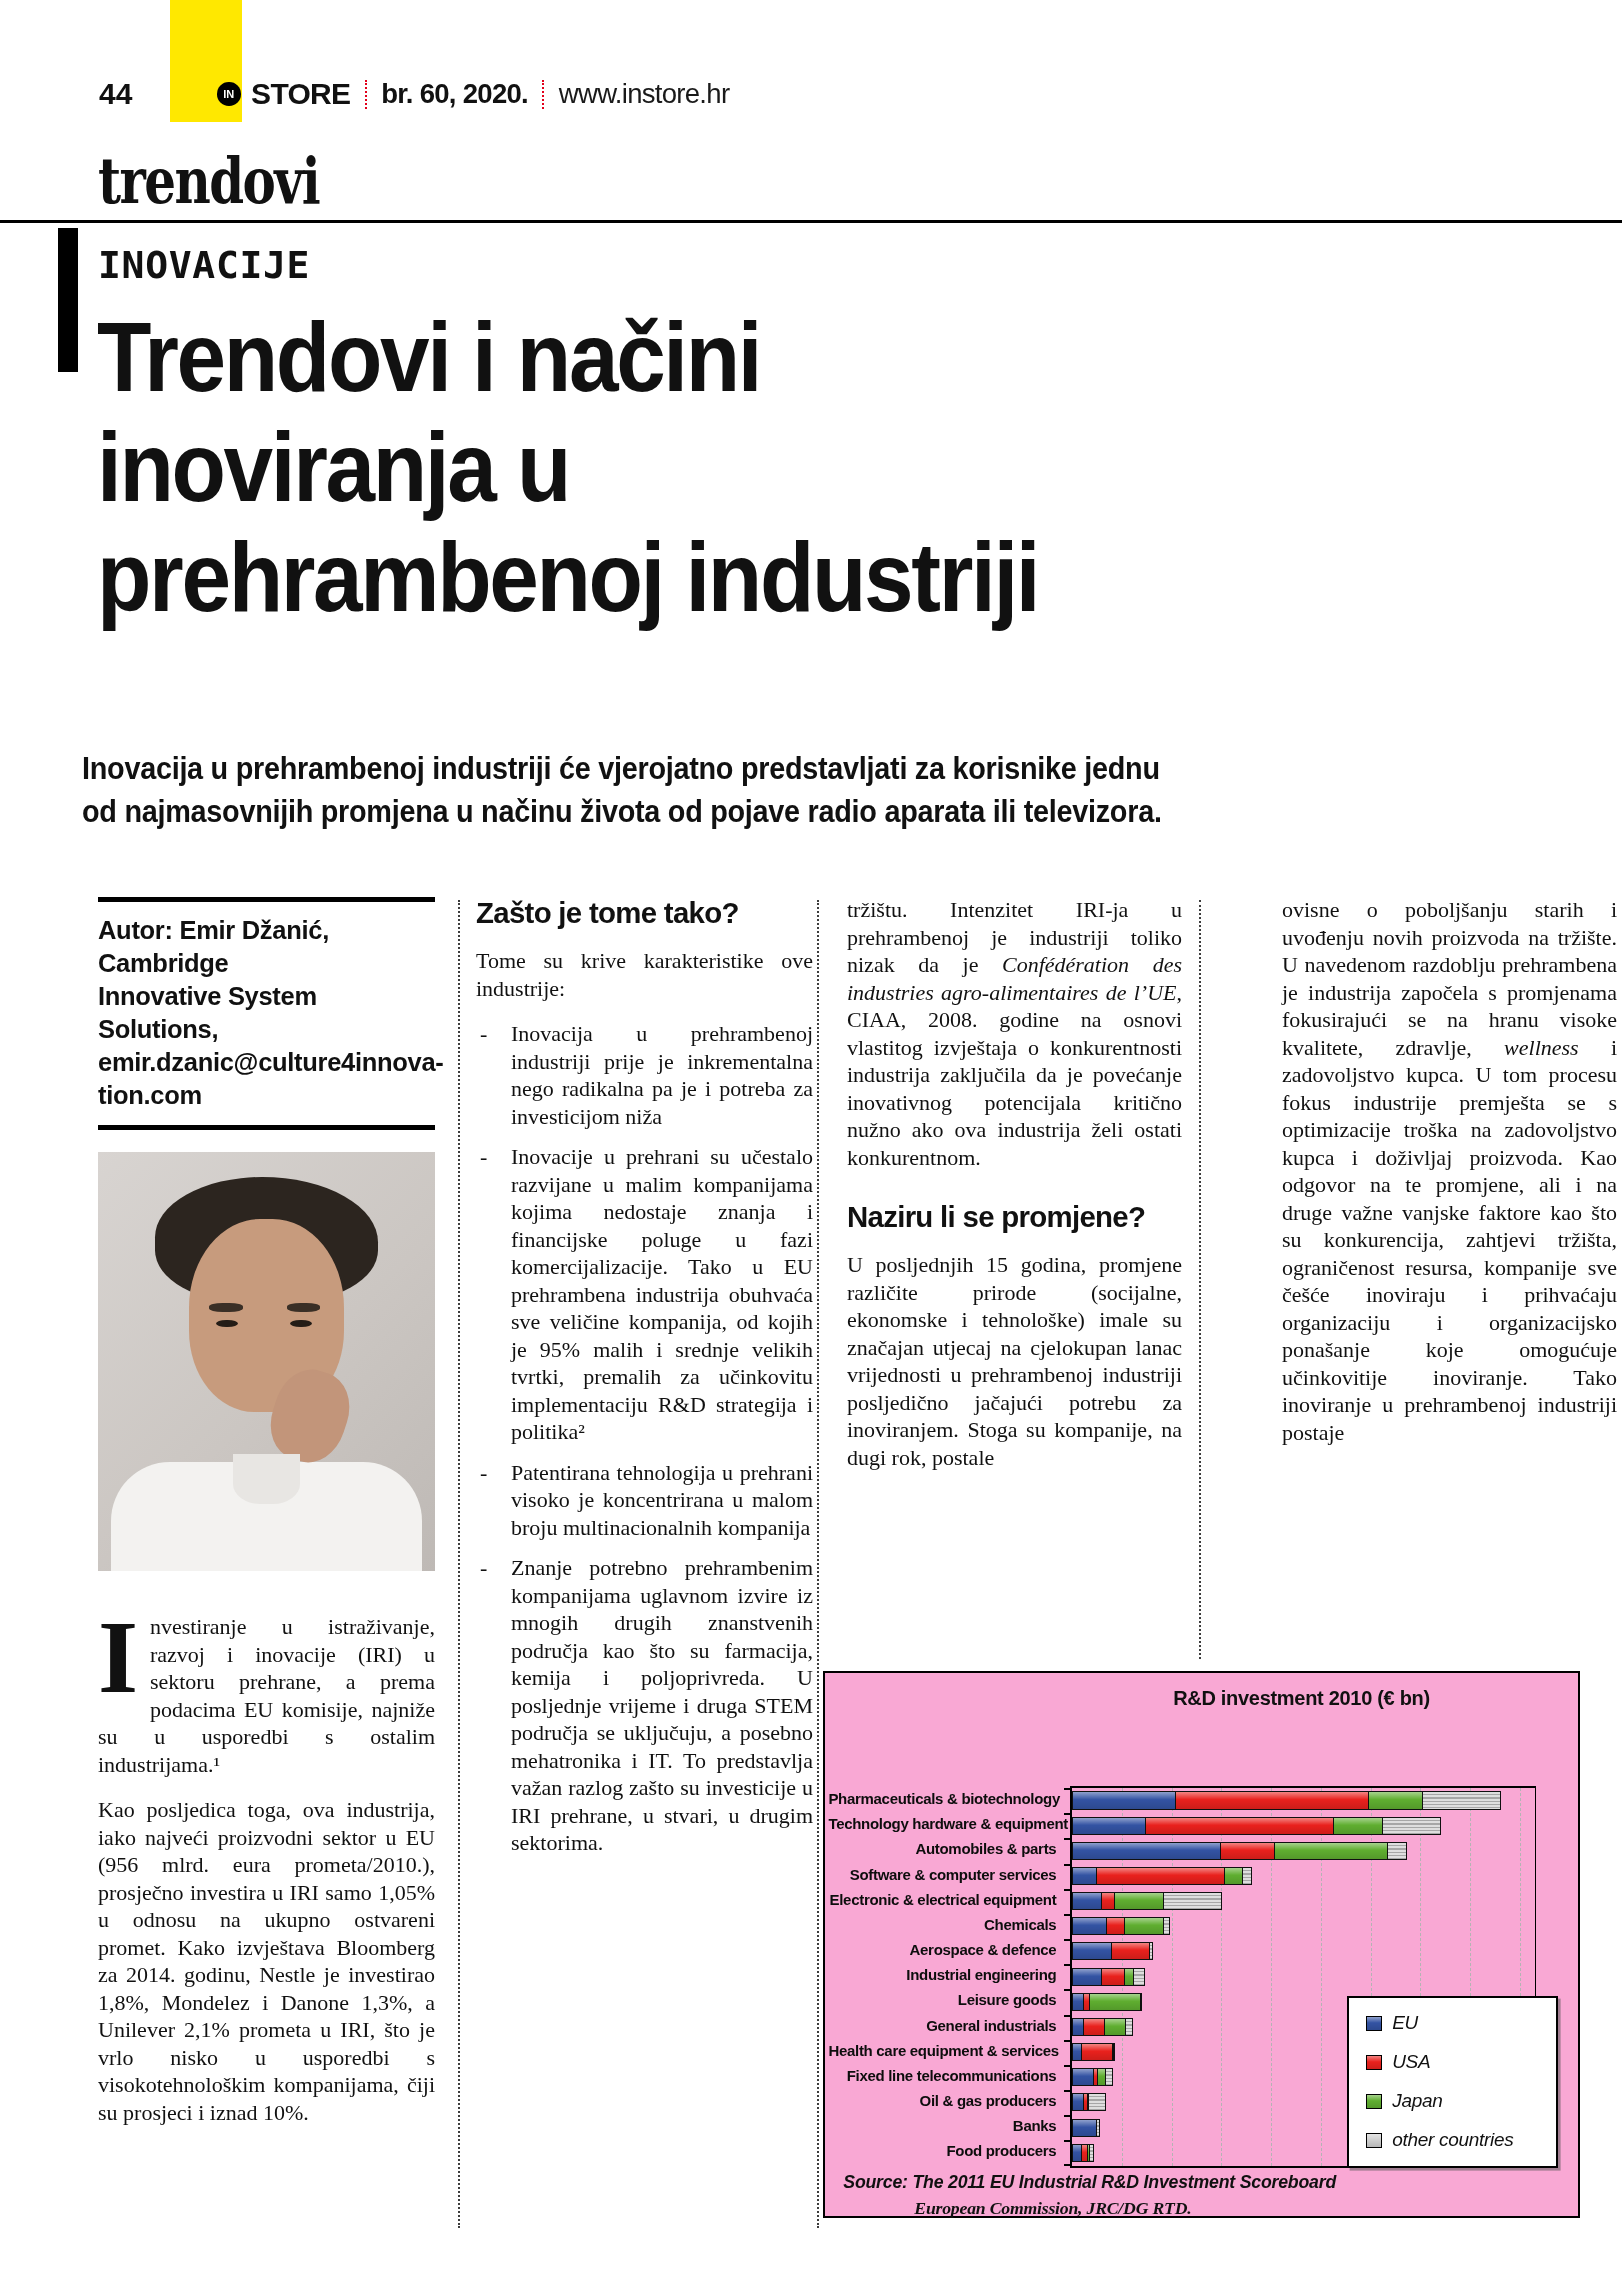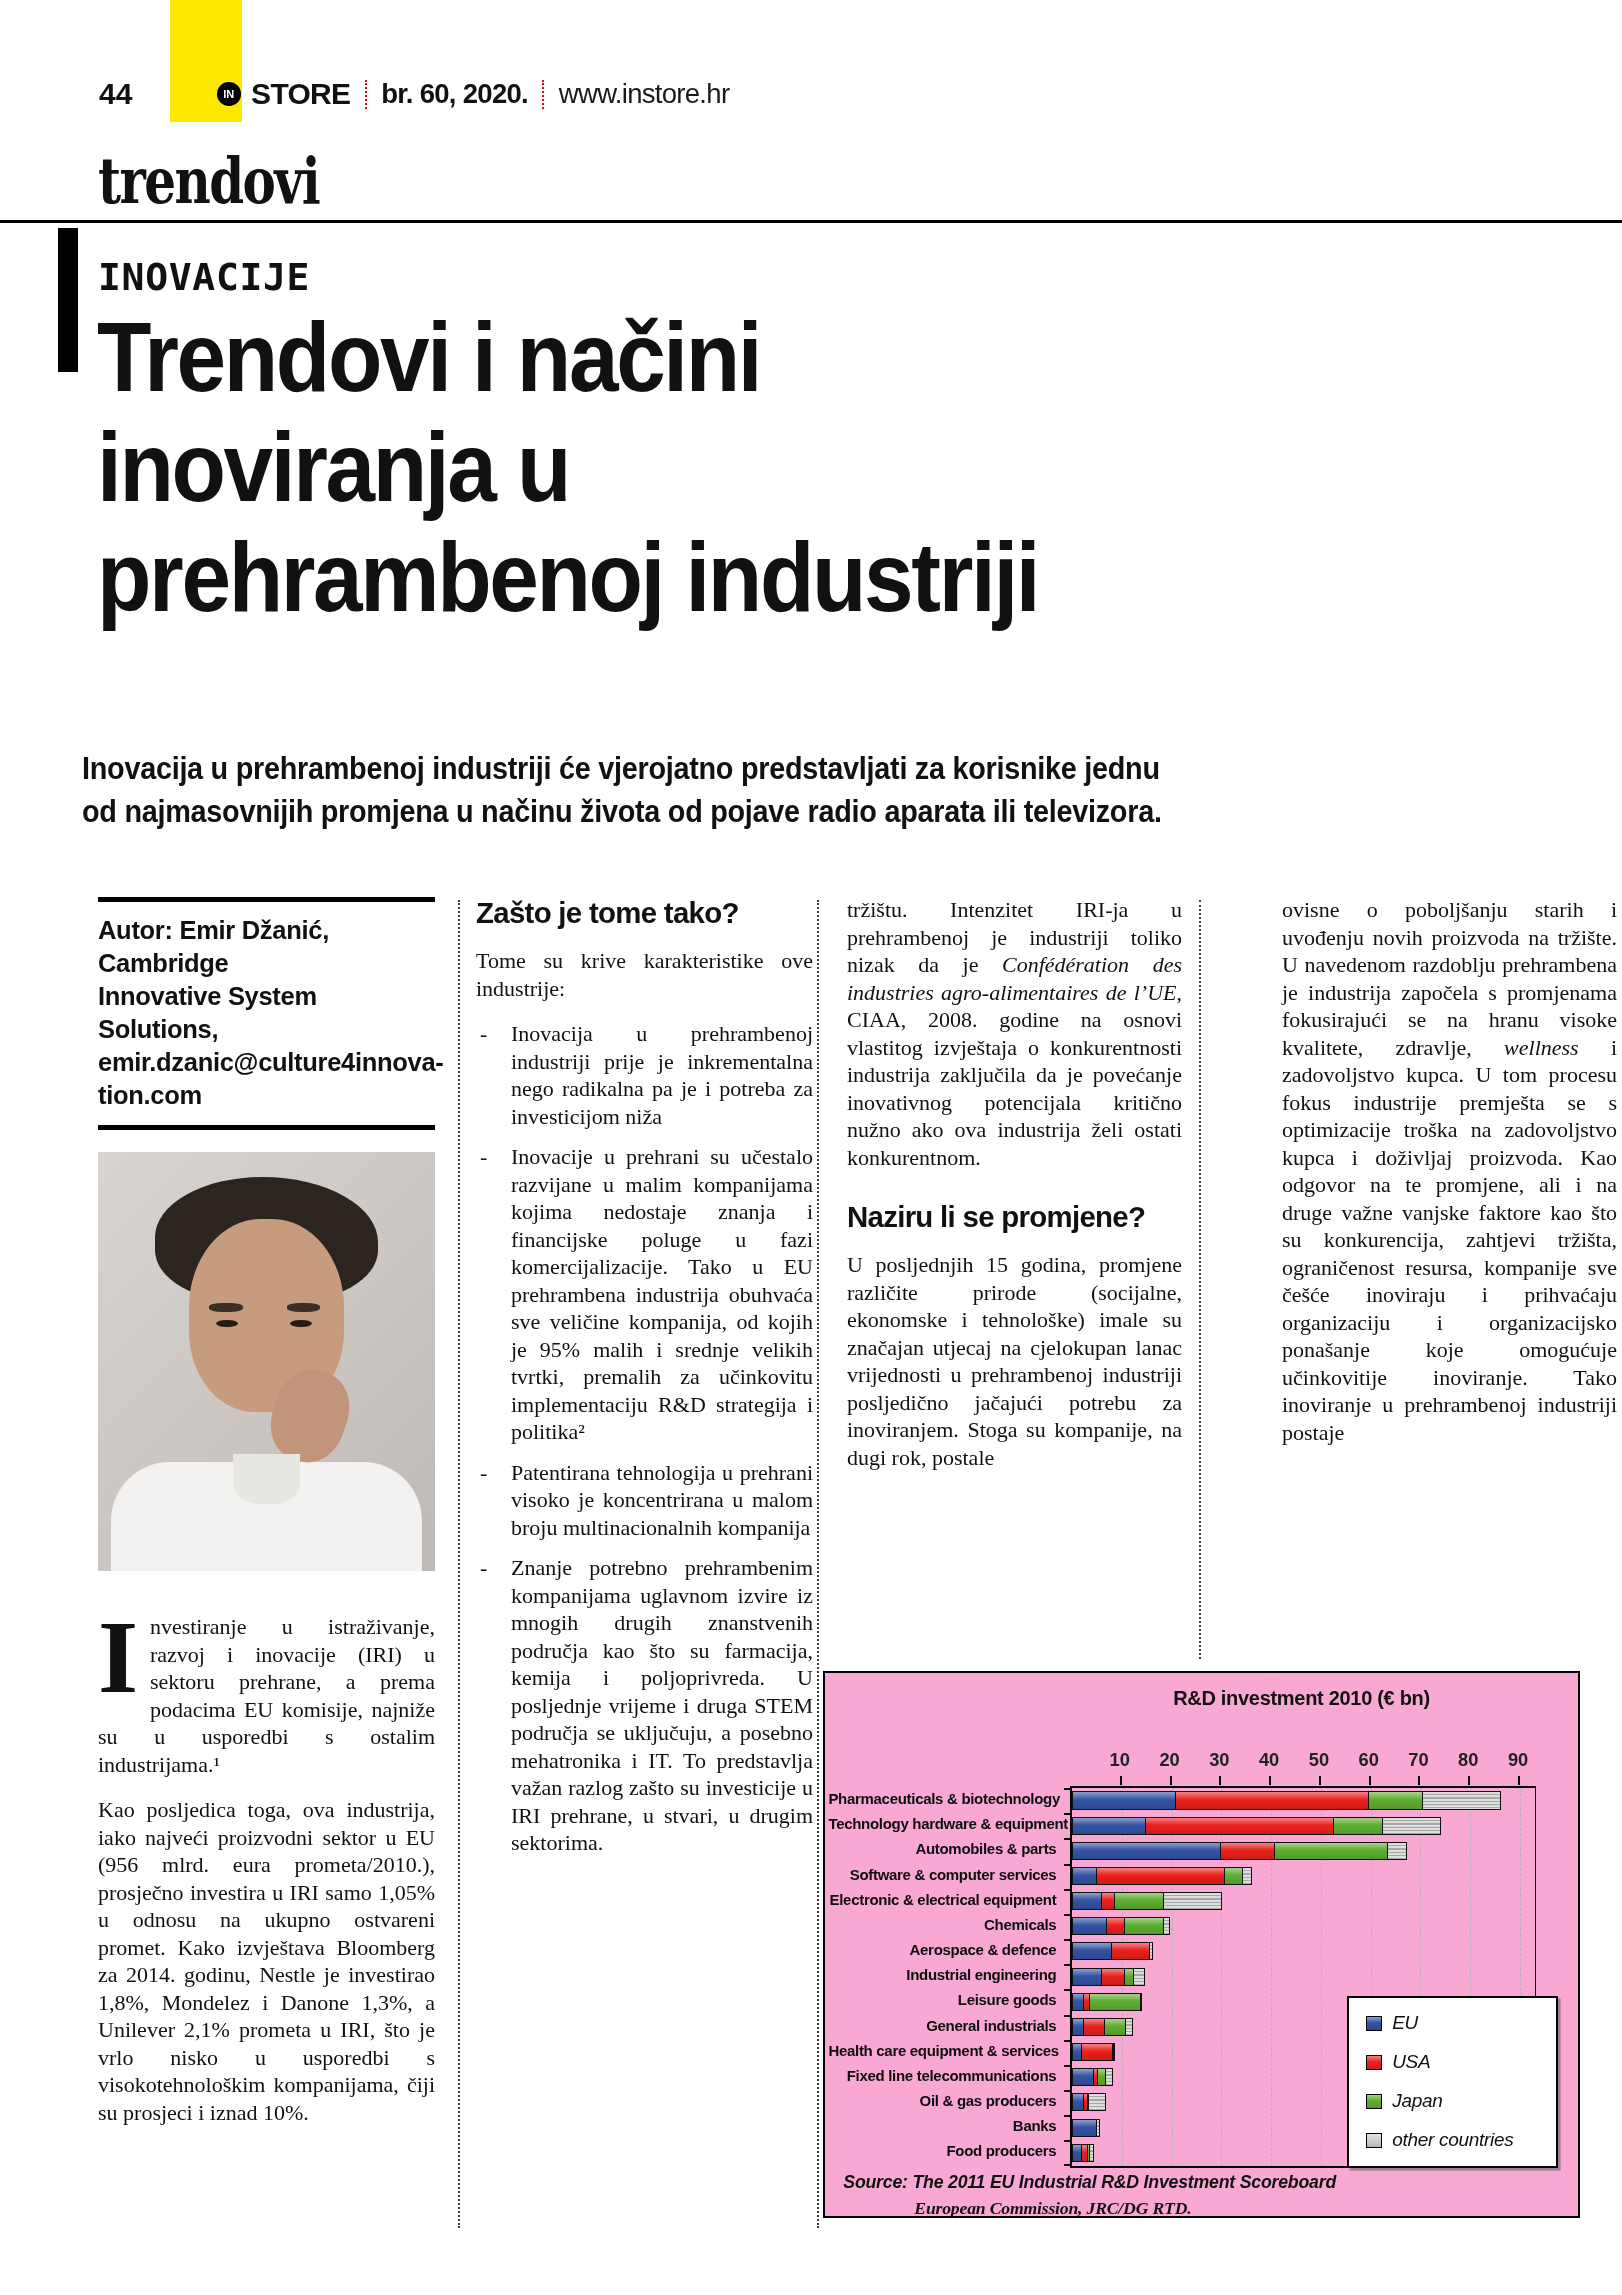--- a/index.html
+++ b/index.html
@@ -18,21 +18,21 @@
   .issue{font-size:27.5px;font-weight:bold;letter-spacing:-0.7px;}
   .site-url{font-size:27.5px;font-weight:normal;letter-spacing:-0.7px;color:#1a1a1a;}
   .section-title{
     position:absolute;left:98px;top:143px;font-family:"DejaVu Serif", serif;
     font-weight:bold;font-size:64px;letter-spacing:-2px;transform:scaleX(.78);transform-origin:left top;
   }
   .top-rule{position:absolute;left:0;top:220px;width:1623px;height:3.3px;background:#000;}
   .kicker-bar{position:absolute;left:58px;top:228px;width:19.6px;height:144px;background:#000;}
   .kicker{
     position:absolute;left:98px;top:243px;font-family:"DejaVu Sans Mono", monospace;
-    font-weight:bold;font-size:38px;letter-spacing:0.7px;margin-top:12px;
+    font-weight:bold;font-size:38px;letter-spacing:0.7px;
   }
   
   .main-title{position:absolute;left:97px;top:302px;width:1492px;}
   .main-title .tline{
     font-size:99px;font-weight:bold;letter-spacing:-2.6px;line-height:110px;
     transform:scaleX(.9);transform-origin:left top;white-space:nowrap;
   }
   .deck{position:absolute;left:82px;top:747px;width:1492px;}
   .deck .dline{
     font-size:31px;font-weight:bold;letter-spacing:-0.3px;line-height:43px;
@@ -204,40 +204,20 @@
   </div>
 
   <div class="col col4">
     <div>
         <p class="body-para">ovisne o poboljšanju starih i uvođenju novih proizvoda na tržište. U navedenom razdoblju prehrambena je industrija započela s promjenama fokusirajući se na hranu visoke kvalitete, zdravlje, <i>wellness</i> i zadovoljstvo kupca. U tom procesu fokus industrije premješta se s optimizacije troška na zadovoljstvo kupca i doživljaj proizvoda. Kao odgovor na te promjene, ali i na druge važne vanjske faktore kao što su konkurencija, zahtjevi tržišta, ograničenost resursa, kompanije sve češće inoviraju i prihvaćaju organizaciju i organizacijsko ponašanje koje omogućuje učinkovitije inoviranje. Tako inoviranje u prehrambenoj industriji postaje</p>
       </div>
   </div>
 
   <div class="chart-box">
     <div class="chart-title">R&amp;D investment 2010 (€ bn)</div>
-    <div class="chart-ticks">
-        <div class="tick-mark" style="left: 10.7527%;"></div>
-        <div class="tick-label" style="left: 10.7527%;">10</div>
-        <div class="tick-mark" style="left: 21.5054%;"></div>
-        <div class="tick-label" style="left: 21.5054%;">20</div>
-        <div class="tick-mark" style="left: 32.2581%;"></div>
-        <div class="tick-label" style="left: 32.2581%;">30</div>
-        <div class="tick-mark" style="left: 43.0108%;"></div>
-        <div class="tick-label" style="left: 43.0108%;">40</div>
-        <div class="tick-mark" style="left: 53.7634%;"></div>
-        <div class="tick-label" style="left: 53.7634%;">50</div>
-        <div class="tick-mark" style="left: 64.5161%;"></div>
-        <div class="tick-label" style="left: 64.5161%;">60</div>
-        <div class="tick-mark" style="left: 75.2688%;"></div>
-        <div class="tick-label" style="left: 75.2688%;">70</div>
-        <div class="tick-mark" style="left: 86.0215%;"></div>
-        <div class="tick-label" style="left: 86.0215%;">80</div>
-        <div class="tick-mark" style="left: 96.7742%;"></div>
-        <div class="tick-label" style="left: 96.7742%;">90</div>
-      </div>
     <div class="cat-labels">
         <div class="cat-label" style="top: 0px;">Pharmaceuticals &amp; biotechnology</div>
         <div class="cat-label" style="top: 25px;">Technology hardware &amp; equipment</div>
         <div class="cat-label" style="top: 50px;">Automobiles &amp; parts</div>
         <div class="cat-label" style="top: 76px;">Software &amp; computer services</div>
         <div class="cat-label" style="top: 101px;">Electronic &amp; electrical equipment</div>
         <div class="cat-label" style="top: 126px;">Chemicals</div>
         <div class="cat-label" style="top: 151px;">Aerospace &amp; defence</div>
         <div class="cat-label" style="top: 176px;">Industrial engineering</div>
         <div class="cat-label" style="top: 201px;">Leisure goods</div>

